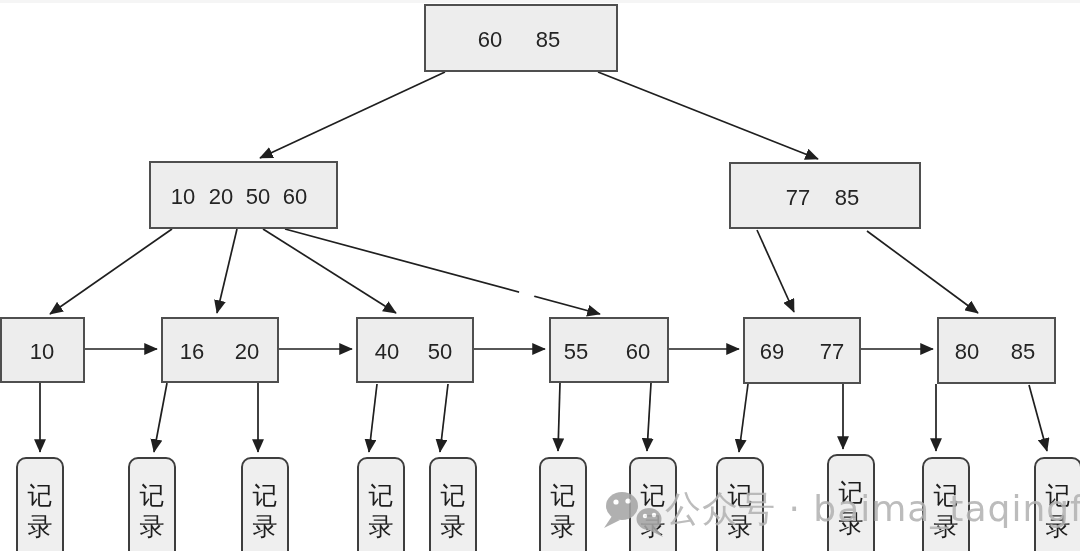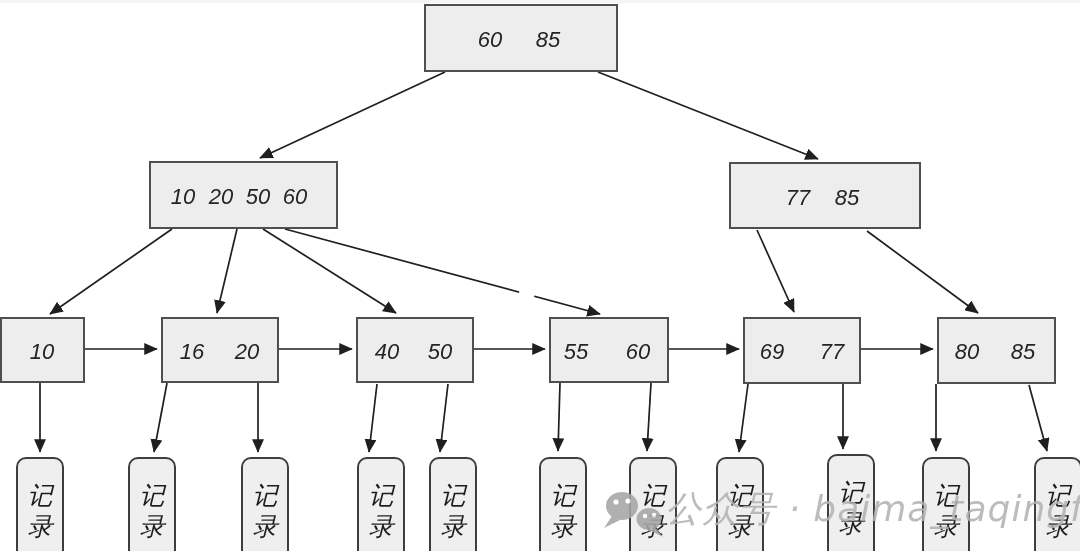--- a/index.html
+++ b/index.html
@@ -1,17 +1,17 @@
 <!DOCTYPE html>
 <html><head>
 <meta charset="utf-8">
 <style>
   html,body{margin:0;padding:0;background:#fff;}
   #stage{position:relative;width:1080px;height:551px;background:#ffffff;overflow:hidden;
-         font-family:"Liberation Sans",sans-serif;font-style:italic;}
+         font-family:"Liberation Sans",sans-serif;}
   svg{display:block;}
   .node-rect{fill:#ededed;stroke:#4f4f4f;stroke-width:2;}
   .record-rect{fill:#efefef;stroke:#3e3e3e;stroke-width:2;}
   .key{font-family:"Liberation Sans",sans-serif;font-size:22px;fill:#242424;text-anchor:middle;}
   .rec-char{font-family:"DejaVu Sans",sans-serif;font-size:25px;fill:#1d1d1d;text-anchor:middle;}
   .edge{stroke:#1f1f1f;stroke-width:1.7;fill:none;marker-end:url(#arrowhead);}
   .wm-text{font-family:"DejaVu Sans",sans-serif;font-size:36px;fill:#b3b3b3;letter-spacing:1px;}
   .wm-bubble{fill:#a6a6a6;}
   .wm-eye{fill:#ffffff;}
 </style>

